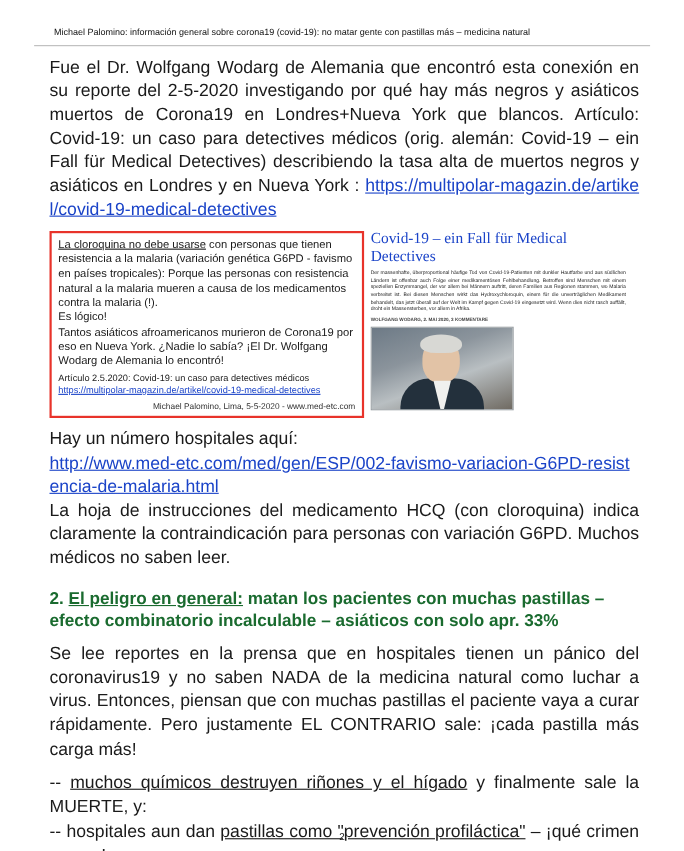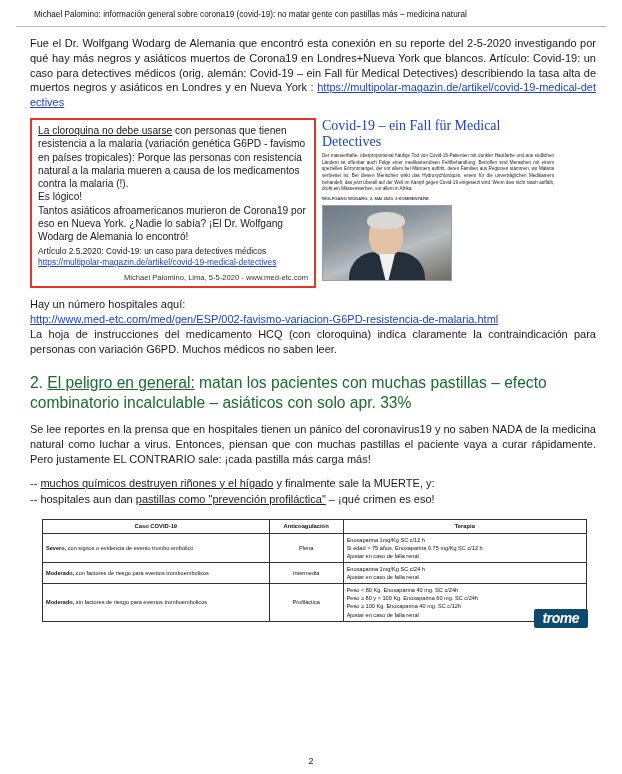--- a/index.html
+++ b/index.html
@@ -13,38 +13,38 @@
     font-family: "Liberation Sans", sans-serif;
     color: #000000;
     position: relative;
     overflow: hidden;
   }
   .page {
     position: relative;
     width: 622px;
     height: 774px;
     box-sizing: border-box;
-    padding: 0;
+    padding: 15px;
   }
   .header {
     font-size: 8.2px;
     color: #111;
     padding: 10px 18px 4px 34px;
     line-height: 1.2;
   }
   .hr {
     border: none;
     border-top: 1px solid #bbbbbb;
     margin: 2px 16px 0 16px;
   }
   .content {
     padding: 0 26px 0 30px;
   }
   p.body {
-    font-size: 11px;
+    font-size: 16px;
     line-height: 1.35;
     margin: 9px 0 0 0;
     text-align: justify;
     color: #1a1a1a;
   }
   a.link {
     color: #1a43c8;
     text-decoration: underline;
     word-break: break-all;
   }
@@ -148,21 +148,21 @@
     top: 48px;
     width: 16px;
     height: 26px;
     background: #f0f0ee;
     clip-path: polygon(0 0, 100% 0, 60% 100%, 40% 100%);
   }
   
   h2.sec {
     color: #1a6b2f;
     font-size: 15.6px;
-    font-weight: normal;
+    font-weight: bold;
     margin: 16px 0 0 0;
     line-height: 1.3;
   }
   h2.sec .u {
     text-decoration: underline;
   }
   .u { text-decoration: underline; }
   .b { font-weight: normal; }
   
   .tablewrap {

